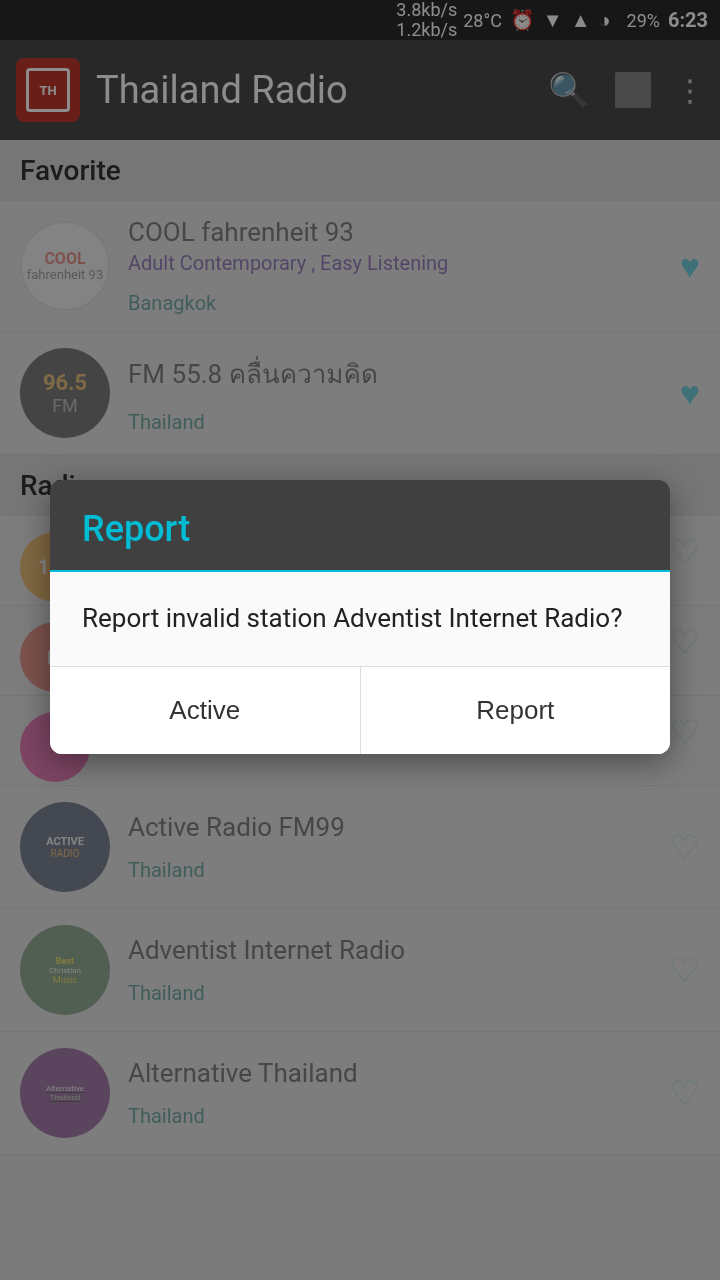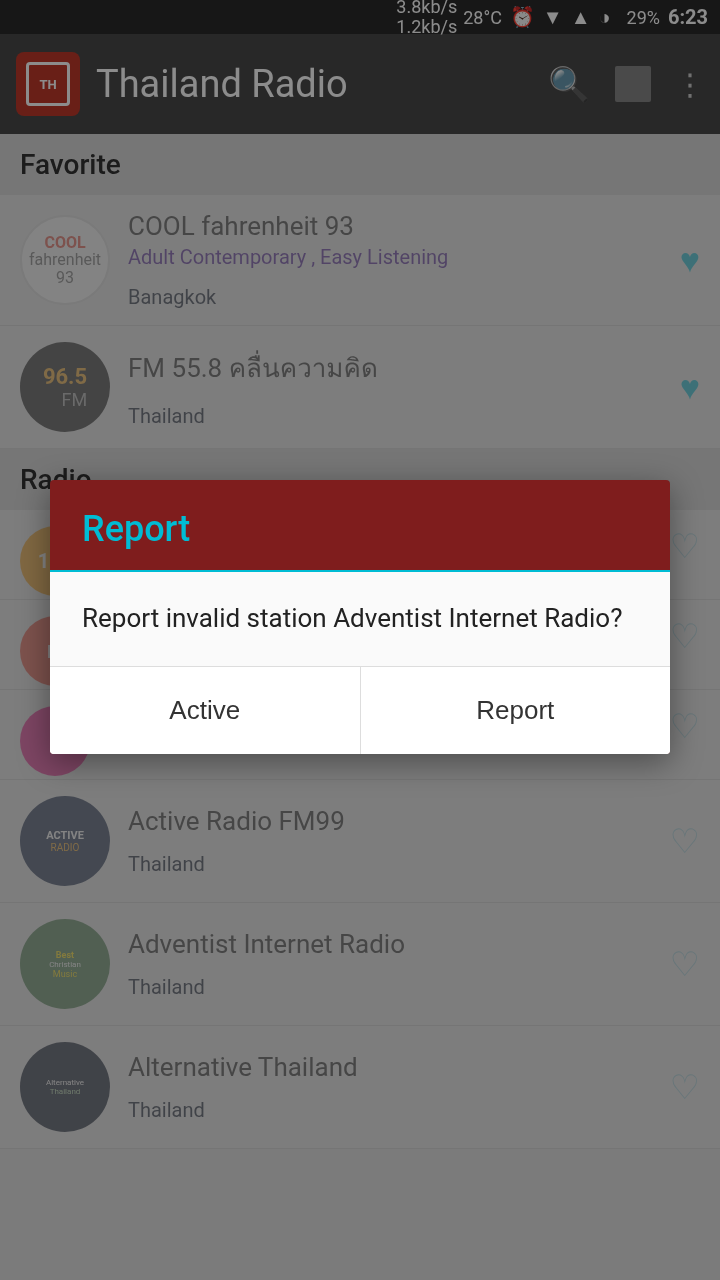--- a/index.html
+++ b/index.html
@@ -9,21 +9,21 @@
       min-height: 1280px;
       background: #e0e0e0;
       font-family: 'Roboto', Arial, sans-serif;
       position: relative;
       overflow-x: hidden;
     }
 
     
     .status-bar {
       width: 720px;
-      height: 34px;
+      height: 40px;
       background: #2a2a2a;
       display: flex;
       align-items: center;
       justify-content: flex-end;
       padding: 0 12px;
       gap: 6px;
     }
     .status-bar .network-info {
       font-size: 18px;
       color: #fff;
@@ -132,29 +132,29 @@
     .cool-text {
       text-align: center;
       line-height: 1.1;
     }
     .cool-text .cool {
       font-size: 16px;
       font-weight: bold;
       color: #e74c3c;
     }
     .cool-text .fahrenheit {
-      font-size: 16px;
+      font-size: 13px;
       color: #666;
     }
 
     .fm965-logo {
       background: #1a1a1a;
     }
     .fm965-inner {
-      text-align: right;
+      text-align: center;
     }
     .fm965-inner .num {
       font-size: 22px;
       font-weight: bold;
       color: #f5a623;
     }
     .fm965-inner .fm {
       font-size: 18px;
       color: #a3a3a3;
     }
@@ -167,21 +167,21 @@
       color: #222;
       font-weight: 400;
     }
     .station-genre {
       font-size: 20px;
       color: #4c1d95;
       margin-top: 4px;
     }
     .station-country {
       font-size: 20px;
-      color: #0f172a;
+      color: #0f766e;
       margin-top: 16px;
     }
     .heart-icon {
       font-size: 34px;
       flex-shrink: 0;
     }
     .heart-filled {
       color: #00bcd4;
     }
     .heart-outline {
@@ -223,22 +223,22 @@
       background: rgba(0,0,0,0.45);
       z-index: 10;
     }
 
     
     .dialog {
       position: absolute;
       top: 480px;
       left: 50px;
       width: 620px;
-      background: #7f1d1d;
-      border-radius: 4px;
+      background: #404040;
+      border-radius: 12px;
       z-index: 20;
       overflow: hidden;
       box-shadow: 0 8px 32px rgba(0,0,0,0.4);
     }
     .dialog-title-area {
       padding: 28px 32px 20px 32px;
     }
     .dialog-title {
       font-size: 36px;
       color: #00bcd4;
@@ -395,21 +395,21 @@
     </div>
   </div>
   <div class="station-info">
     <div class="station-name">Adventist Internet Radio</div>
     <div class="station-country">Thailand</div>
   </div>
   <span class="heart-icon heart-outline">♡</span>
 </div>
 
 <div class="list-item dimmed">
-  <div class="station-logo alt-logo" style="background:#0f172a;">
+  <div class="station-logo alt-logo" style="background:#701a75;text-decoration:underline;">
     <div style="text-align:center;padding:4px;">
       <div style="color:#fff;font-size:8px;">Alternative</div>
       <div style="color:#aed6a5;font-size:8px;">Thailand</div>
     </div>
   </div>
   <div class="station-info">
     <div class="station-name">Alternative Thailand</div>
     <div class="station-country">Thailand</div>
   </div>
   <span class="heart-icon heart-outline">♡</span>

